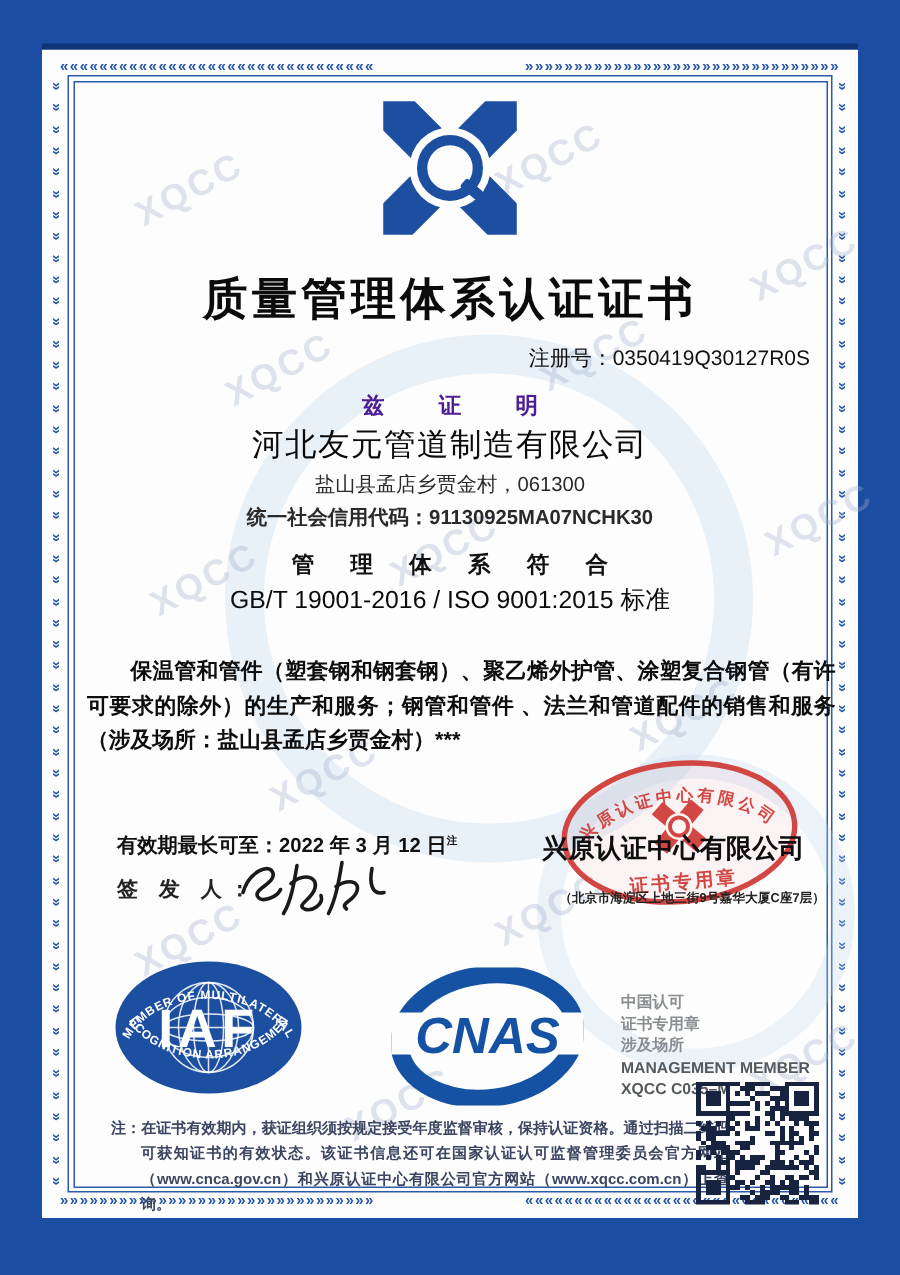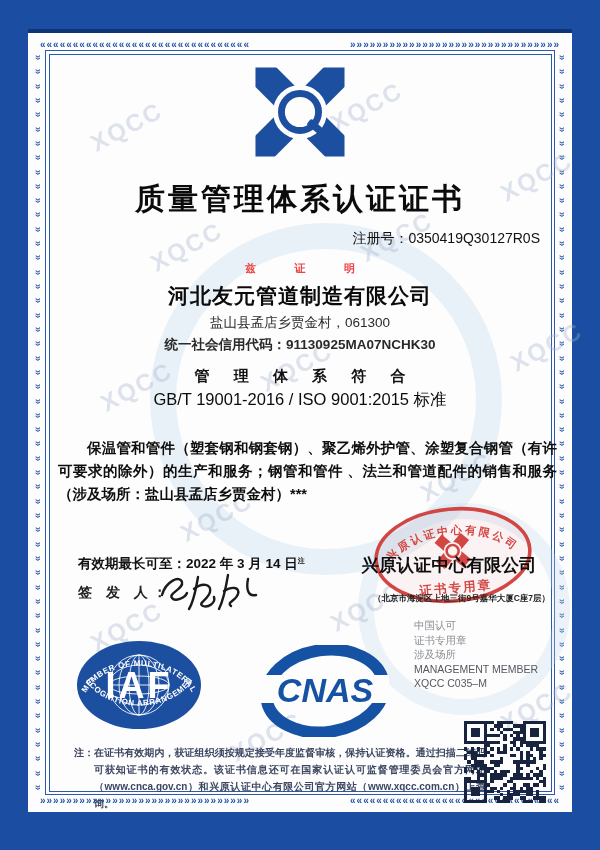--- a/index.html
+++ b/index.html
@@ -25,40 +25,40 @@
   .wm-ring{position:absolute;border-radius:50%;pointer-events:none;}
   .ring1{left:122px;top:190px;width:300px;height:300px;border:26px solid rgba(190,214,238,.30);}
   .ring2{left:330px;top:470px;width:180px;height:180px;border:16px solid rgba(190,214,238,.28);}
   
   .content{position:absolute;inset:0;z-index:3;}
   .abs{position:absolute;}
   .ctr{left:0;right:0;text-align:center;}
   .logo{left:219px;top:26px;}
   .title{top:146px;font-size:30px;font-weight:800;letter-spacing:3px;color:#0b0b0b;}
   .regno{top:197px;right:32px;font-size:14px;font-weight:400;color:#111;}
-  .h-certify{top:228px;font-size:11px;font-weight:800;letter-spacing:16px;text-indent:16px;color:#ef4444;font-family:Liberation Mono, monospace;}
-  .company{top:249px;font-size:21px;font-weight:700;letter-spacing:1px;color:#0b0b0b;}
+  .h-certify{top:228px;font-size:15px;font-weight:800;letter-spacing:16px;text-indent:16px;color:#4c1d95;}
+  .company{top:249px;font-size:21px;font-weight:400;letter-spacing:1px;color:#0b0b0b;}
   .addr{top:281px;font-size:13.5px;font-weight:400;color:#2a2a2a;}
   .credit{top:303px;font-size:13.5px;font-weight:600;color:#2a2a2a;text-align:center;}
   .h-system{top:334px;font-size:15px;font-weight:700;letter-spacing:10px;text-indent:10px;color:#111;}
   .standard{top:356px;font-size:16.5px;font-weight:400;color:#0b0b0b;}
   .h-scope{top:384px;font-size:14.5px;font-weight:800;color:#111;}
   .scope{top:404px;left:30px;right:15px;font-size:14.5px;font-weight:700;line-height:23px;
          text-indent:2em;text-align:justify;color:#0e0e0e;}
   .issue{top:500px;left:50px;font-size:13.5px;font-weight:700;color:#111;}
   .valid{top:522px;left:50px;font-size:13.5px;font-weight:700;color:#111;}
   .valid sup{font-size:7px;font-weight:800;}
   .signer{top:551px;left:50px;font-size:14px;font-weight:600;letter-spacing:5px;color:#222;}
   .signature{left:126px;top:534px;}
   .seal{left:340px;top:470px;opacity:.93;}
   .issuer-co{left:314px;top:520px;width:214px;text-align:center;font-size:17.5px;font-weight:800;color:#0e0e0e;}
   .issuer-addr{left:326px;top:560px;width:196px;text-align:right;font-size:8.5px;font-weight:700;color:#222;}
   .iaf{left:45px;top:604px;}
   .cnas{left:233px;top:612px;}
-  .cnas-info{left:386px;top:585px;font-size:10.5px;line-height:14.5px;color:#8a8d92;font-weight:400;}
+  .cnas-info{left:386px;top:628px;font-size:10.5px;line-height:14.5px;color:#8a8d92;font-weight:700;}
   .cnas-info .en{color:#55585e;}
   .note{left:46px;top:711px;width:392px;font-size:10px;line-height:17px;color:#3c4660;
         font-weight:600;padding-left:20px;text-indent:-20px;text-align:justify;}
   .qr{left:436px;top:688px;width:82px;height:82px;}
 </style>
 </head>
 <body>
 
 <div class="page">
   <div class="sheet">
@@ -227,21 +227,21 @@
       <div class="abs ctr company">河北友元管道制造有限公司</div>
       <div class="abs ctr addr">盐山县孟店乡贾金村，061300</div>
       <div class="abs ctr credit">统一社会信用代码：91130925MA07NCHK30</div>
 
       <div class="abs ctr h-system">管 理 体 系 符 合</div>
       <div class="abs ctr standard">GB/T 19001-2016 / ISO 9001:2015 标准</div>
 
       <div class="abs scope">保温管和管件（塑套钢和钢套钢）、聚乙烯外护管、涂塑复合钢管（有许可要求的除外）的生产和服务；钢管和管件 、法兰和管道配件的销售和服务（涉及场所：盐山县孟店乡贾金村）***</div>
 
       <div class="abs valid">
-        <span>有效期最长可至：2022 年 3 月 14 日</span><sup>注</sup>
+        <span>有效期最长可至：2022 年 3 月 12 日</span><sup>注</sup>
       </div>
       <div class="abs signer">签 发 人：</div>
 
       <svg class="abs signature" width="112" height="48" viewBox="0 0 112 48">
         <g fill="none" stroke="#1a1a1a" stroke-width="2.4" stroke-linecap="round" stroke-linejoin="round">
           <path d="M8 28 C12 14, 26 8, 28 15 C30 22, 14 26, 18 31 C21 35, 31 31, 33 26"></path>
           <path d="M44 10 C42 22, 40 34, 35 42"></path>
           <path d="M40 22 C48 15, 58 17, 56 25 C54 33, 43 36, 49 39 C54 41, 62 36, 60 30"></path>
           <path d="M74 8 C72 20, 70 32, 65 42"></path>
           <path d="M70 24 C78 19, 86 20, 84 27 C82 34, 72 35, 77 39"></path>

